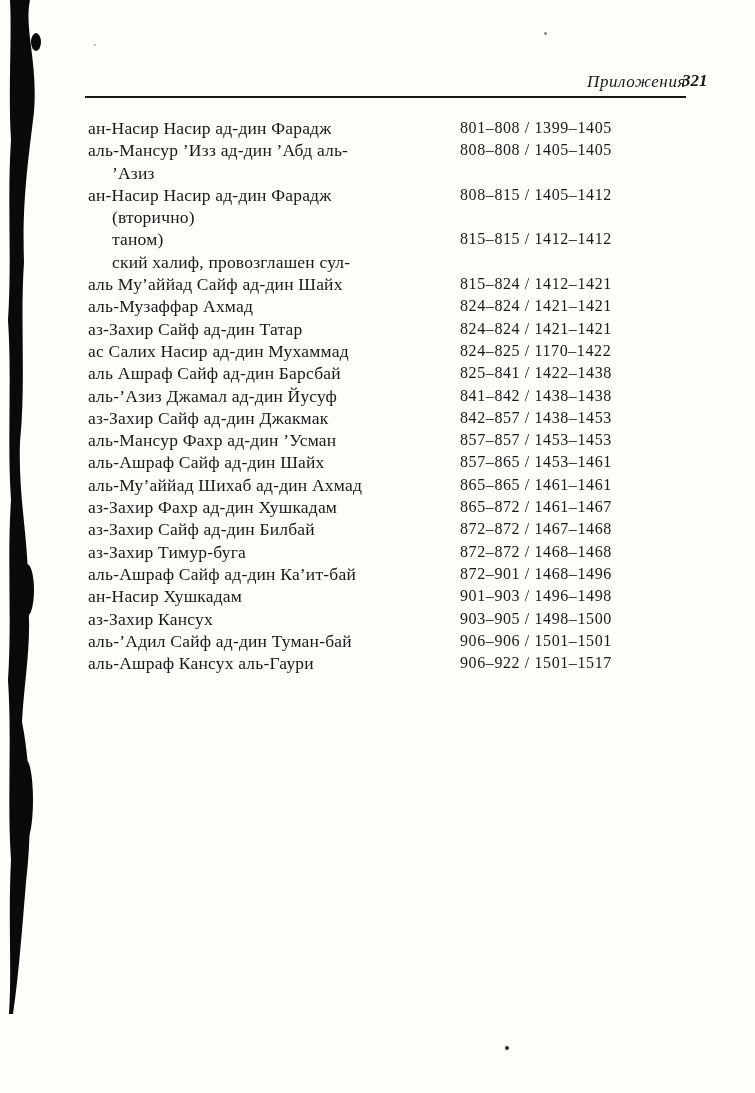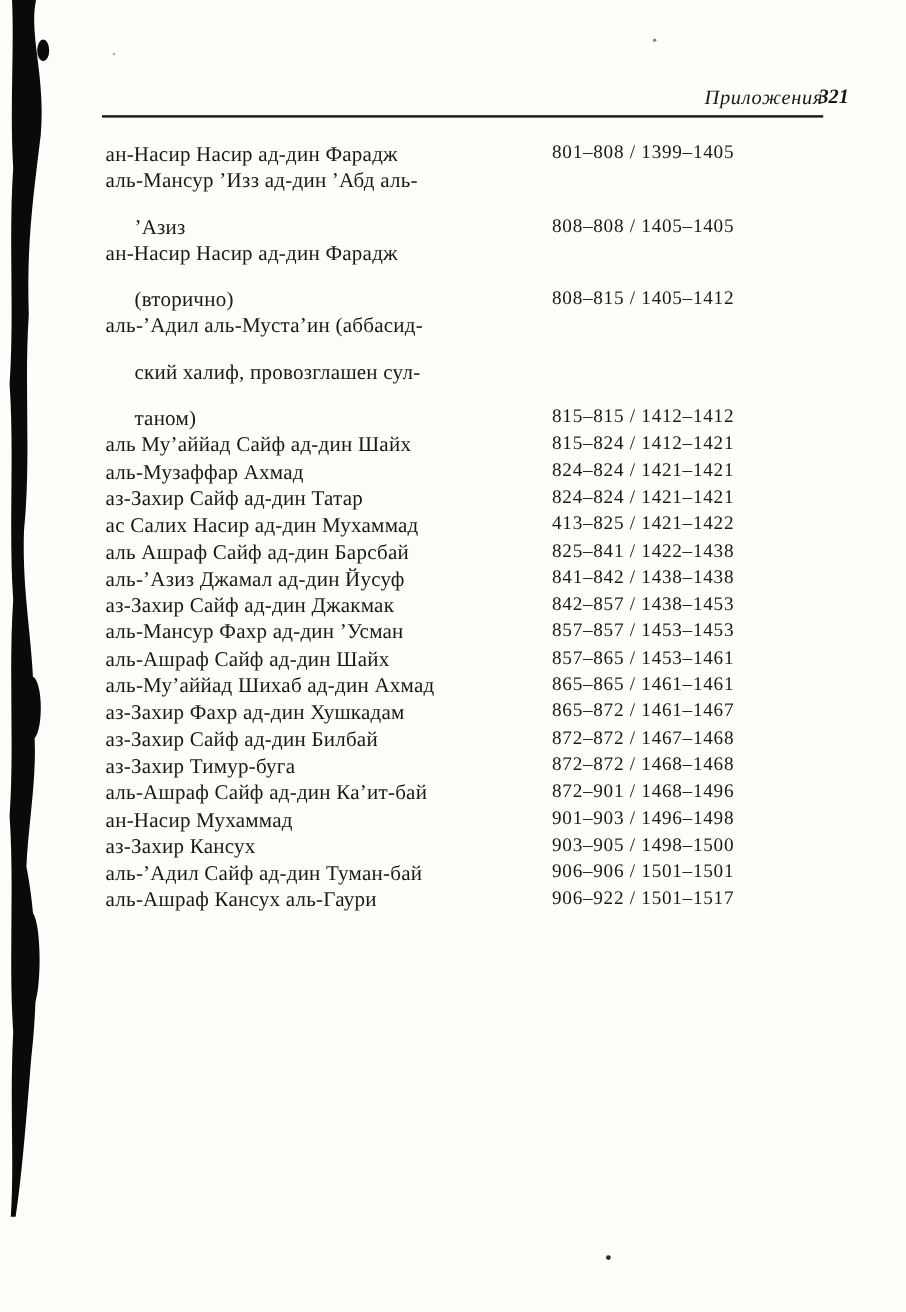--- a/index.html
+++ b/index.html
@@ -27,27 +27,27 @@
     position: absolute; top: 71px; left: 682px; width: 50px;
     font-style: italic; font-size: 17px; font-weight: bold;
   }
   .head-rule {
     position: absolute; top: 96px; left: 85px; width: 601px; height: 2px;
     background: #171717;
   }
   .sultan-list {
     position: absolute; top: 117px; left: 88px; width: 625px;
   }
-  .entry { display: flex; align-items: flex-end; }
+  .entry { display: flex; align-items: flex-start; }
   .entry .name {
     width: 372px;
     font-size: 17.5px; line-height: 22.3px;
     letter-spacing: 0.2px;
   }
-  .entry .name .wrap { margin-left: 24px; margin-top: 16px; }
+  .entry .name .wrap { margin-left: 24px; }
   .entry .dates {
     font-size: 16px; line-height: 22.3px;
     white-space: nowrap;
     letter-spacing: 0.6px;
     font-weight: 400;
   }
   .speck {
     position: absolute; background: #2a2a2a; border-radius: 50%;
   }
 </style>
@@ -97,23 +97,22 @@
     </div>
     <div class="entry">
       <div class="name">
         <div>ан-Насир Насир ад-дин Фарадж</div>
         <div class="wrap">(вторично)</div>
       </div>
       <div class="dates">808–815 / 1405–1412</div>
     </div>
     <div class="entry">
       <div class="name">
-        <div>аль-’Адил аль-Муста’ин (аббасид-</div>
+        <div class="wrap">таном)</div>
         <div class="wrap">ский халиф, провозглашен сул-</div>
-        <div class="wrap">таном)</div>
       </div>
       <div class="dates">815–815 / 1412–1412</div>
     </div>
     <div class="entry">
       <div class="name">
         <div>аль Му’аййад Сайф ад-дин Шайх</div>
       </div>
       <div class="dates">815–824 / 1412–1421</div>
     </div>
     <div class="entry">
@@ -125,21 +124,21 @@
     <div class="entry">
       <div class="name">
         <div>аз-Захир Сайф ад-дин Татар</div>
       </div>
       <div class="dates">824–824 / 1421–1421</div>
     </div>
     <div class="entry">
       <div class="name">
         <div>ас Салих Насир ад-дин Мухаммад</div>
       </div>
-      <div class="dates">413–825 / 1421–1422</div>
+      <div class="dates">824–825 / 1170–1422</div>
     </div>
     <div class="entry">
       <div class="name">
         <div>аль Ашраф Сайф ад-дин Барсбай</div>
       </div>
       <div class="dates">825–841 / 1422–1438</div>
     </div>
     <div class="entry">
       <div class="name">
         <div>аль-’Азиз Джамал ад-дин Йусуф</div>
@@ -189,21 +188,21 @@
       <div class="dates">872–872 / 1468–1468</div>
     </div>
     <div class="entry">
       <div class="name">
         <div>аль-Ашраф Сайф ад-дин Ка’ит-бай</div>
       </div>
       <div class="dates">872–901 / 1468–1496</div>
     </div>
     <div class="entry">
       <div class="name">
-        <div>ан-Насир Мухаммад</div>
+        <div>ан-Насир Хушкадам</div>
       </div>
       <div class="dates">901–903 / 1496–1498</div>
     </div>
     <div class="entry">
       <div class="name">
         <div>аз-Захир Кансух</div>
       </div>
       <div class="dates">903–905 / 1498–1500</div>
     </div>
     <div class="entry">

